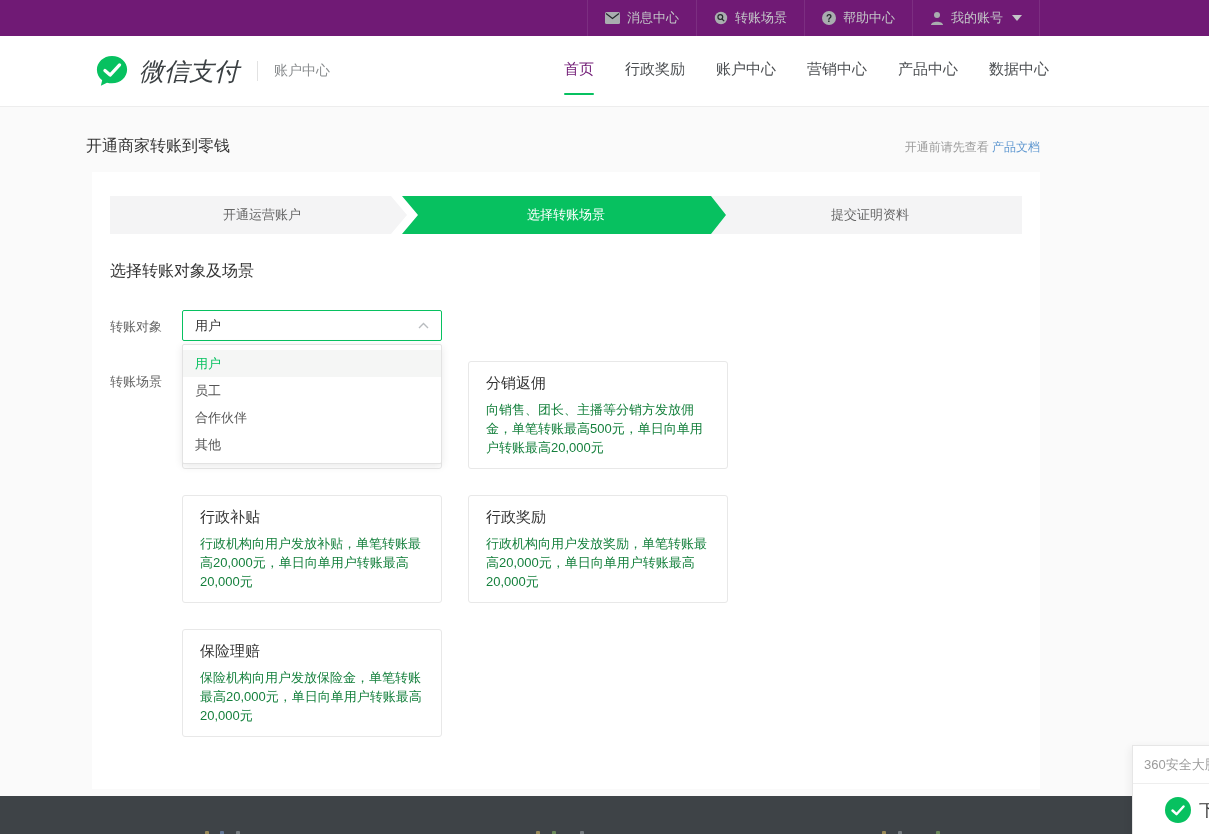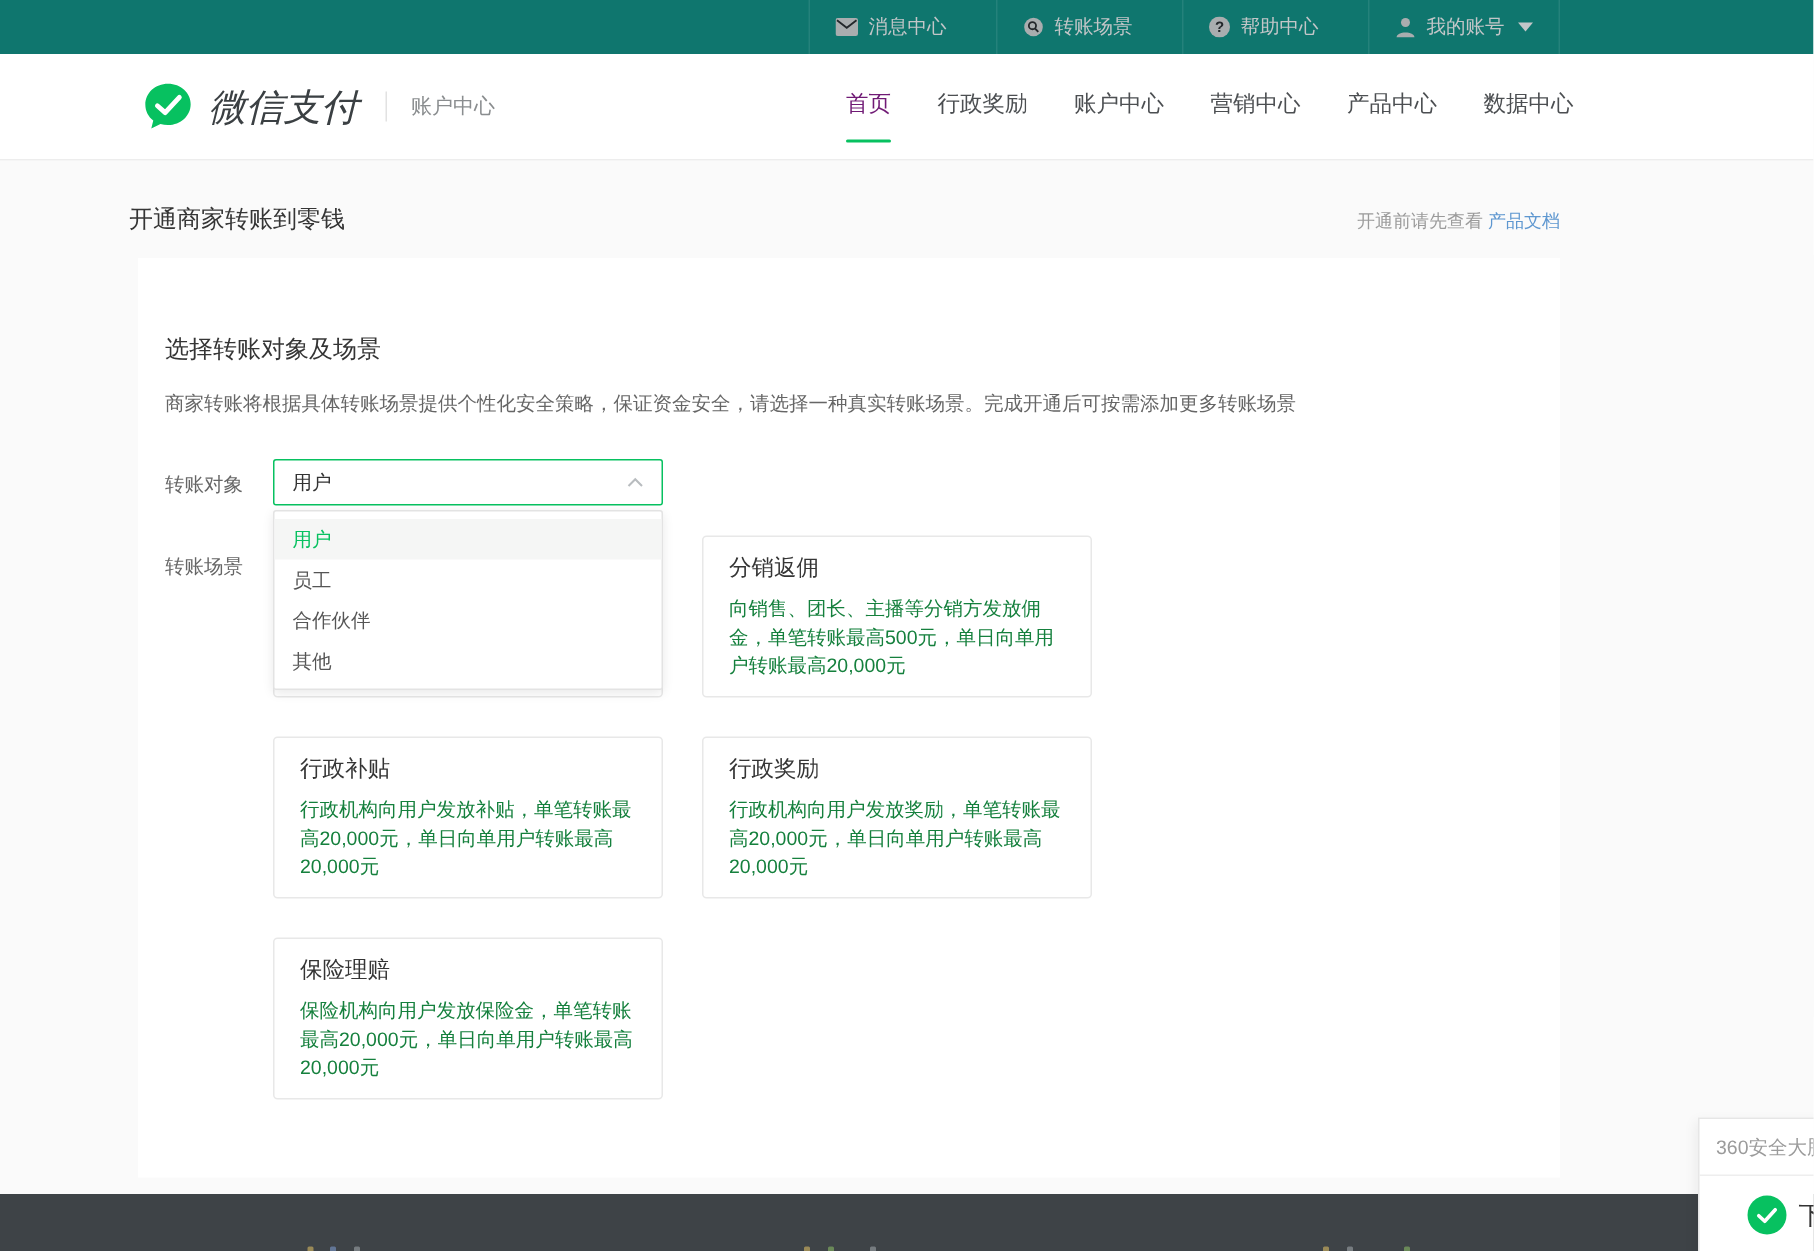--- a/index.html
+++ b/index.html
@@ -2,21 +2,21 @@
 <html><head>
 <meta charset="utf-8">
 <style>
   * { margin:0; padding:0; box-sizing:border-box; }
   html,body { width:1209px; height:834px; }
   body {
     position:relative; overflow:hidden; background:#fafafa;
     font-family:"Liberation Sans","DejaVu Sans",sans-serif; color:#333;
   }
   
-  .topbar { height:36px; background:#0f766e; display:flex; justify-content:flex-end; padding-right:169px;gap:16px; }
+  .topbar { height:36px; background:#701a75; display:flex; justify-content:flex-end; padding-right:169px; }
   .topbar-item { display:flex; align-items:center; gap:7px; padding:0 17px; font-size:13px; color:#c3c6c8;
     border-left:1px solid rgba(255,255,255,.09); cursor:pointer; }
   .topbar-item:last-child { border-right:1px solid rgba(255,255,255,.09); }
   .topbar-item svg { display:block; }
   .caret-down { width:0; height:0; border-left:5px solid transparent; border-right:5px solid transparent; border-top:6px solid #c3c6c8; margin-left:2px; }
   
   .header { height:71px; background:#fff; border-bottom:1px solid #ededed; display:flex; align-items:center; }
   .logo { display:flex; align-items:center; margin-left:95px; }
   .logo svg { display:block; }
   .brand { font-size:25px; color:#3b4043; margin-left:10px;font-style:italic; }
@@ -145,23 +145,29 @@
 
 <div class="page-head">
   <h1 class="page-title">开通商家转账到零钱</h1>
   <div class="doc-area">
     <span>开通前请先查看 </span><a class="doc-link">产品文档</a>
   </div>
 </div>
 
 <div class="panel">
 
+  <div class="steps">
+    <div class="steps-green"></div>
+    <div class="steps-notch"></div>
+    <div class="step">开通运营账户</div>
+    <div class="step active">选择转账场景</div>
+    <div class="step">提交证明资料</div>
+  </div>
 
   <h2 class="section-title">选择转账对象及场景</h2>
-  <p class="section-desc">商家转账将根据具体转账场景提供个性化安全策略，保证资金安全，请选择一种真实转账场景。完成开通后可按需添加更多转账场景</p>
 
   <div class="form-row">
     <div class="form-label">转账对象</div>
     <div class="select-wrap">
       <div class="select-box">
         <span>用户</span>
         <svg width="11" height="7" viewBox="0 0 11 7">
             <polyline points="1,6 5.5,1.5 10,6" fill="none" stroke="#b8bcbf" stroke-width="1.4"></polyline>
           </svg>
       </div>

